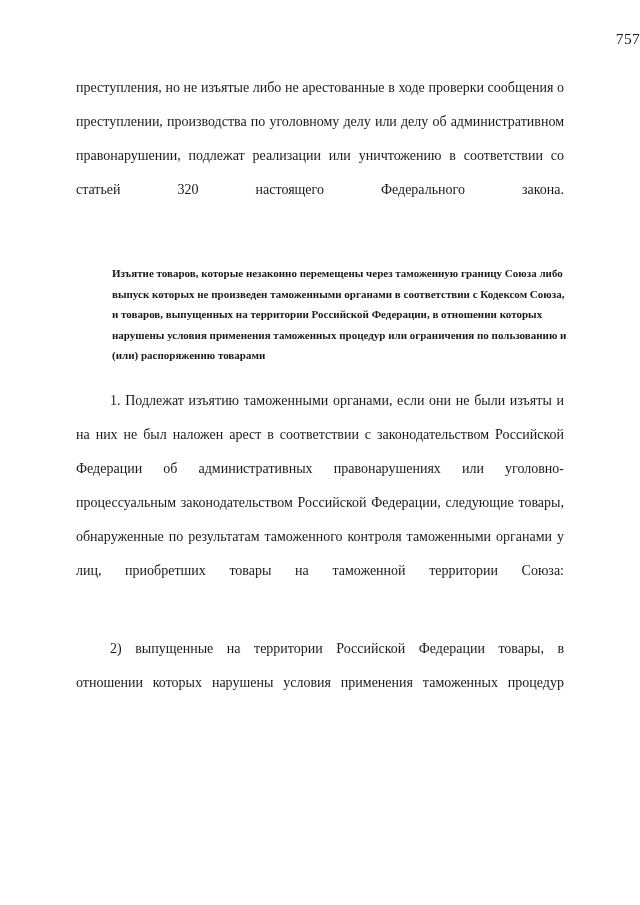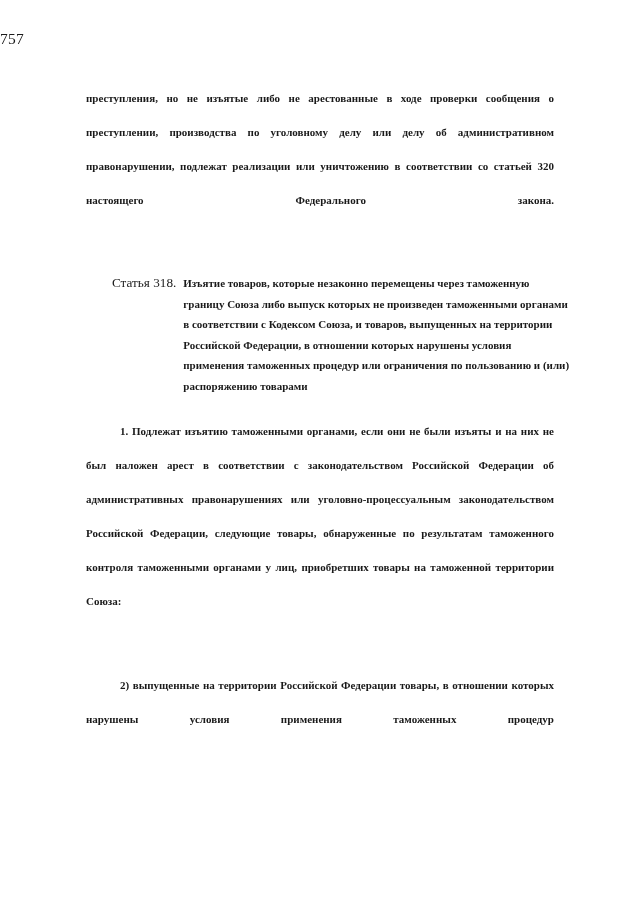--- a/index.html
+++ b/index.html
@@ -18,37 +18,36 @@
     position: relative;
     width: 640px;
     height: 905px;
     box-sizing: border-box;
   }
   .page-number {
     position: absolute;
     top: 30px;
     left: 0;
     width: 640px;
-    text-align: left;
+    text-align: right;
     font-size: 15.5px;
     letter-spacing: 0.3px;
   }
   .body-col {
     position: absolute;
     top: 65px;
     left: 70px;
     width: 500px;
   }
   p {
-    margin: 16px;
-    font-size: 11px;
+    margin: 6px;
+    font-size: 14px;
     line-height: 34px;
     text-align: justify;
     text-justify: inter-word;
-    font-weight: bold;
   }
   p.justify-all {
     text-align: justify;
   }
   p.justify-all::after {
     content: "";
     display: inline-block;
     width: 100%;
   }
   .indent {
@@ -81,21 +80,20 @@
 
 <div class="page">
 
   <div class="page-number">757</div>
 
   <div class="body-col">
 
     <p class="justify-all">преступления, но не изъятые либо не арестованные в ходе проверки сообщения о преступлении, производства по уголовному делу или делу об административном правонарушении, подлежат реализации или уничтожению в соответствии со статьей 320 настоящего Федерального закона.</p>
 
     <div class="article-block">
-      <div class="article-label">Статья 318.</div>
       <div class="article-title">Изъятие товаров, которые незаконно перемещены через таможенную границу Союза либо выпуск которых не произведен таможенными органами в соответствии с Кодексом Союза, и товаров, выпущенных на территории Российской Федерации, в отношении которых нарушены условия применения таможенных процедур или ограничения по пользованию и (или) распоряжению товарами</div>
     </div>
 
     <p class="justify-all indent">1. Подлежат изъятию таможенными органами, если они не были изъяты и на них не был наложен арест в соответствии с законодательством Российской Федерации об административных правонарушениях или уголовно-процессуальным законодательством Российской Федерации, следующие товары, обнаруженные по результатам таможенного контроля таможенными органами у лиц, приобретших товары на таможенной территории Союза:</p>
 
 
     <p class="justify-all indent para-gap">2) выпущенные на территории Российской Федерации товары, в отношении которых нарушены условия применения таможенных процедур</p>
 
   </div>
 </div>

